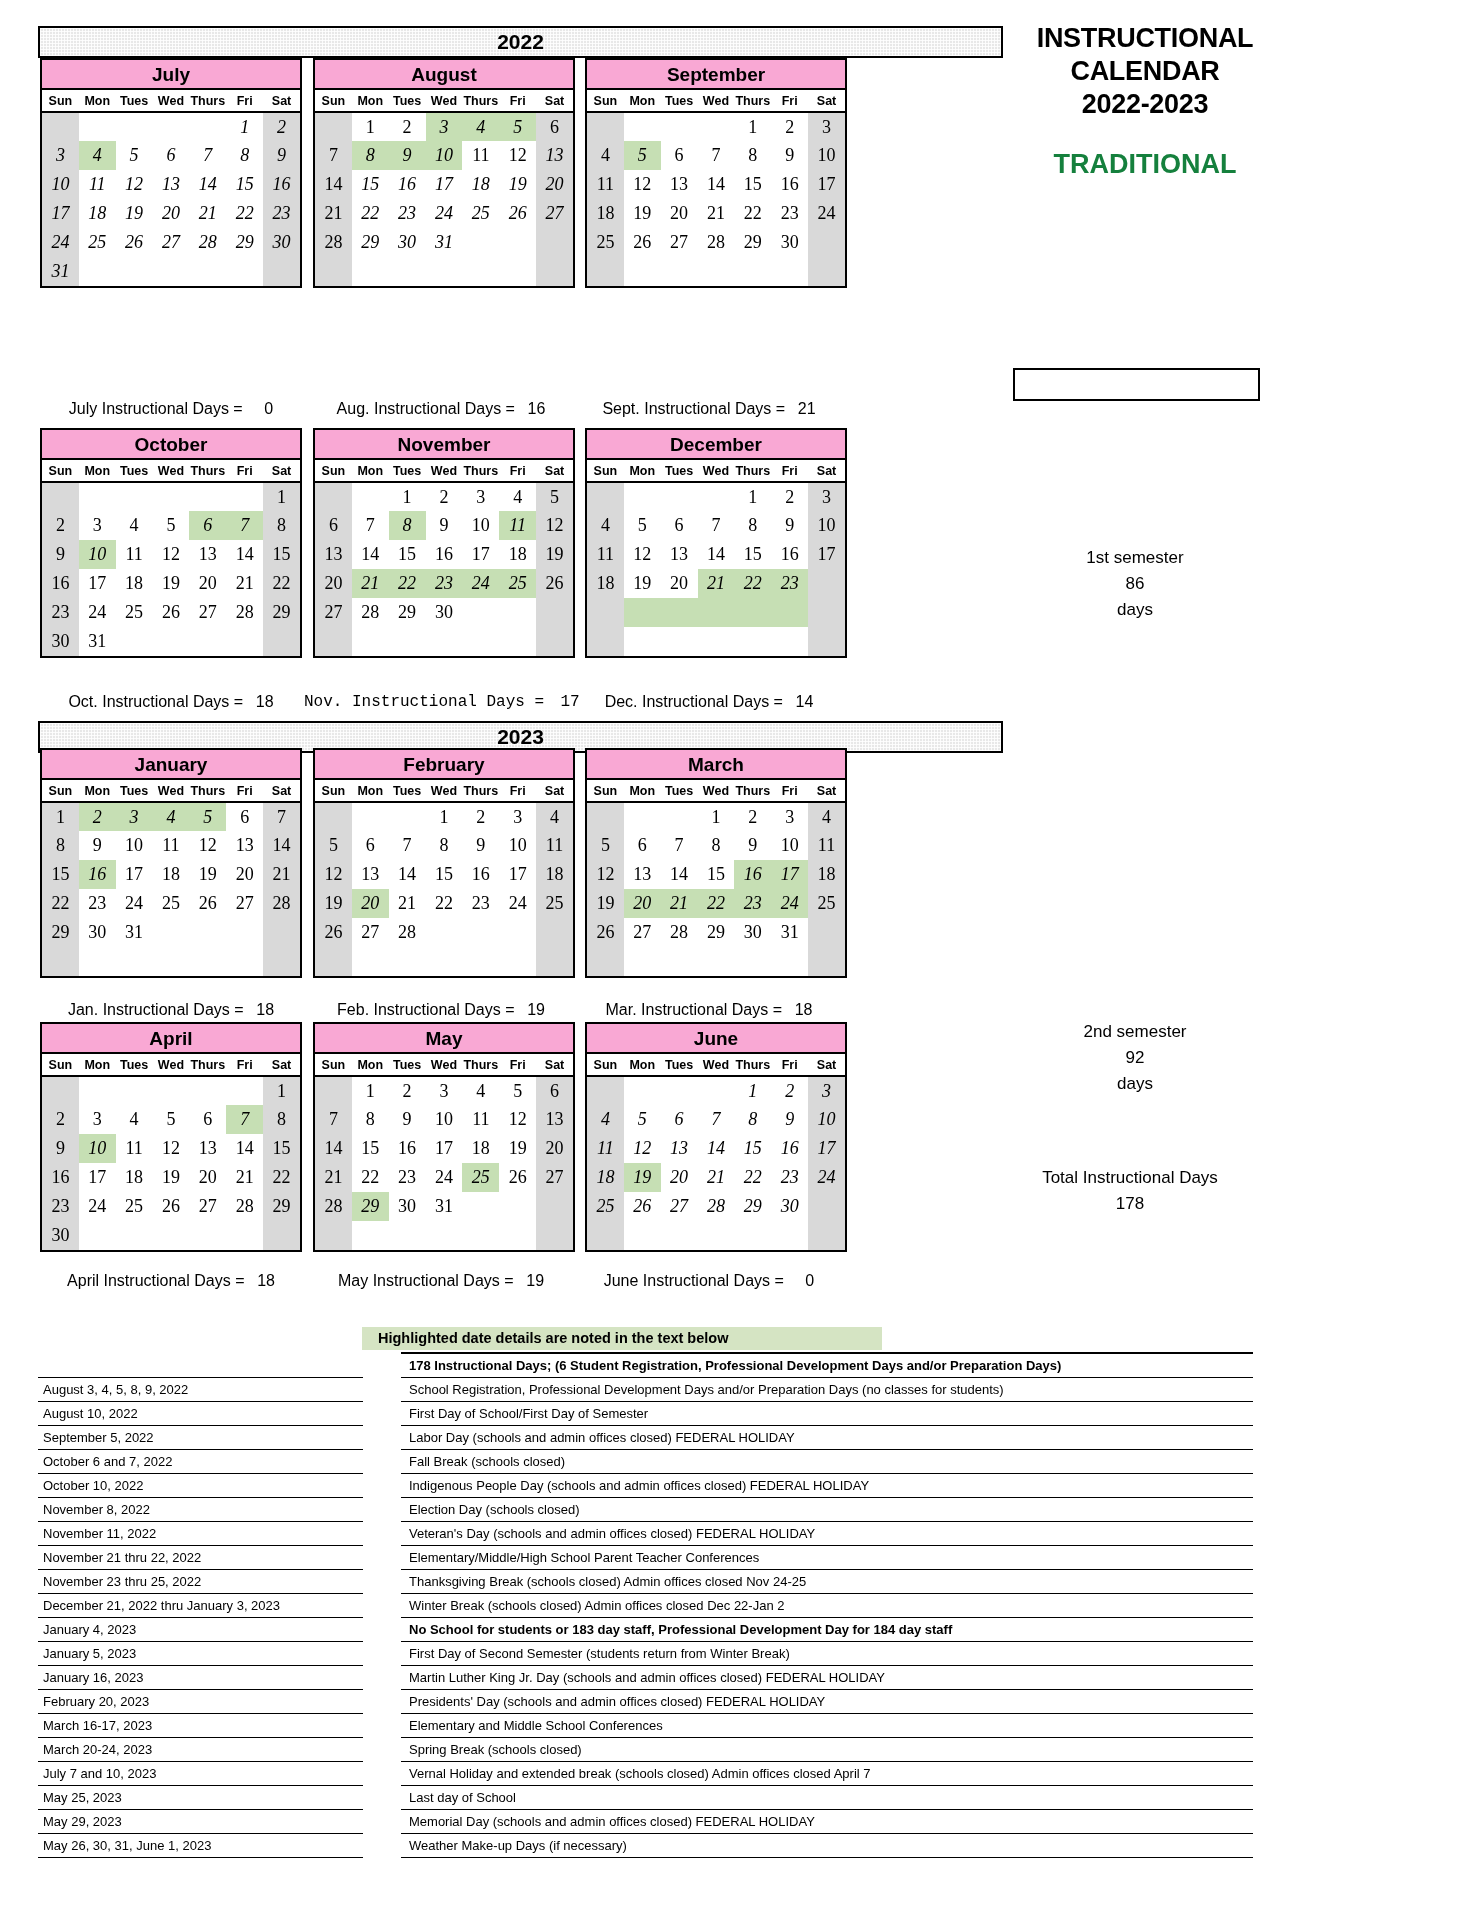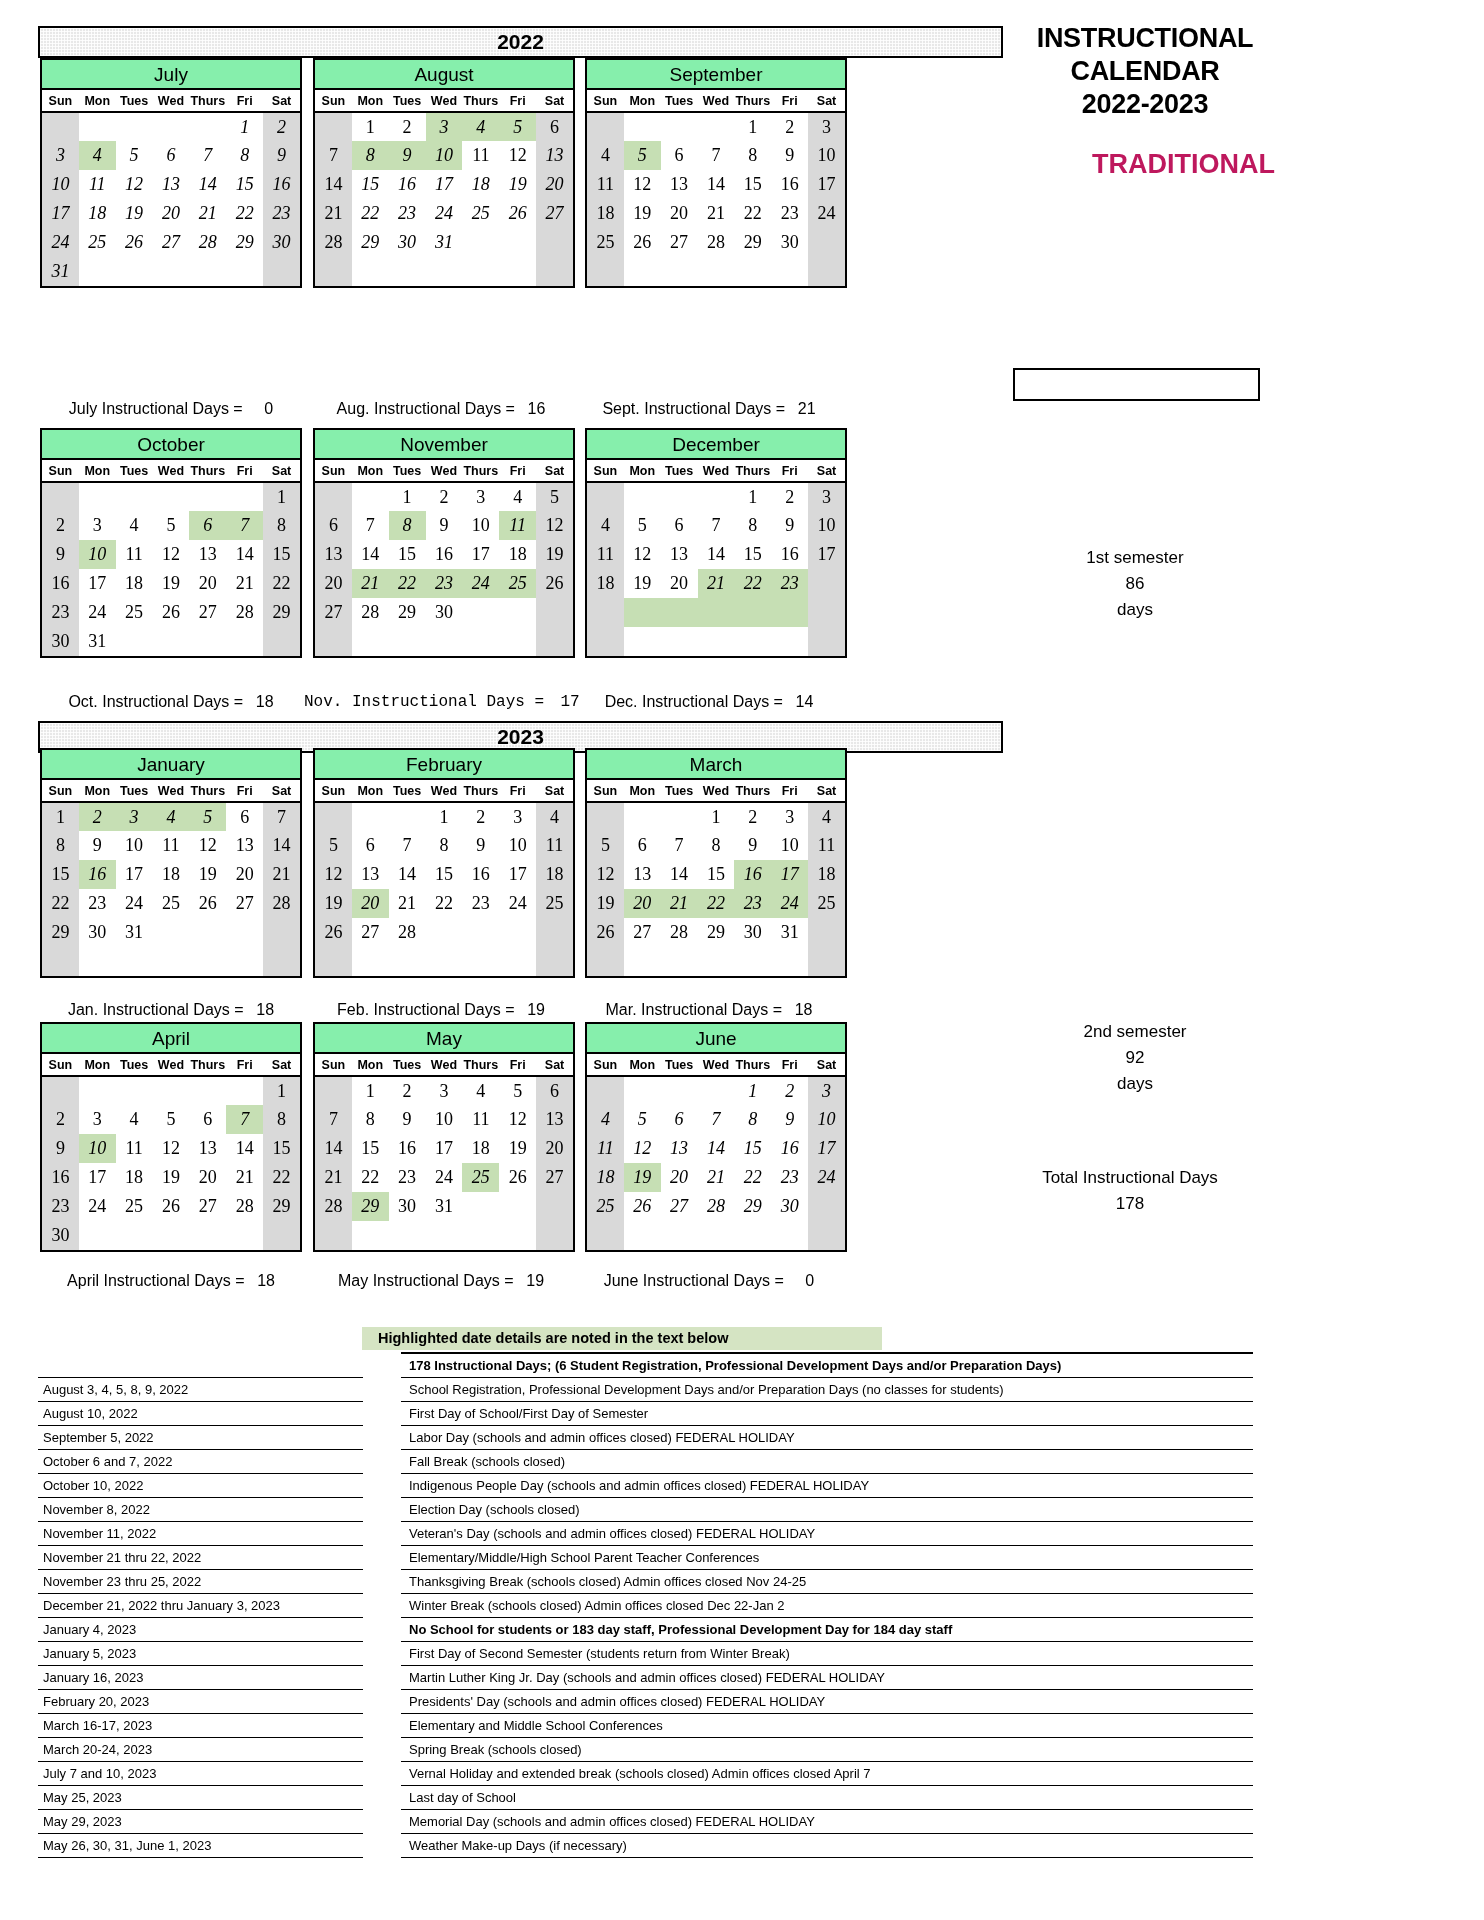--- a/index.html
+++ b/index.html
@@ -28,23 +28,22 @@
     font-weight: bold;
     font-size: 27px;
     line-height: 33px;
     letter-spacing: -0.3px;
     white-space: nowrap;
   }
   .title-traditional {
     margin-top: 28px;
     font-weight: bold;
     font-size: 27px;
-    color: #be185d;
+    color: #15803d;
     letter-spacing: 0px;
-    text-align: right;
   }
   .empty-box {
     position: absolute;
     left: 1013px; top: 368px;
     width: 247px; height: 33px;
     border: 2px solid #000;
     background: #fff;
   }
 
   
@@ -76,25 +75,25 @@
 
   
   .month {
     position: absolute;
     border: 2px solid #000;
     background: #fff;
   }
   .month-name {
     height: 30px;
     border-bottom: 2px solid #000;
-    font-weight: normal;
+    font-weight: bold;
     font-size: 19px;
     text-align: center;
     line-height: 29px;
-    background: #86efac;
+    background: #f9a8d4;
   }
   table.cal {
     border-collapse: collapse;
     width: 100%;
     table-layout: fixed;
   }
   table.cal th {
     font-size: 12.5px;
     font-weight: bold;
     height: 22px;

